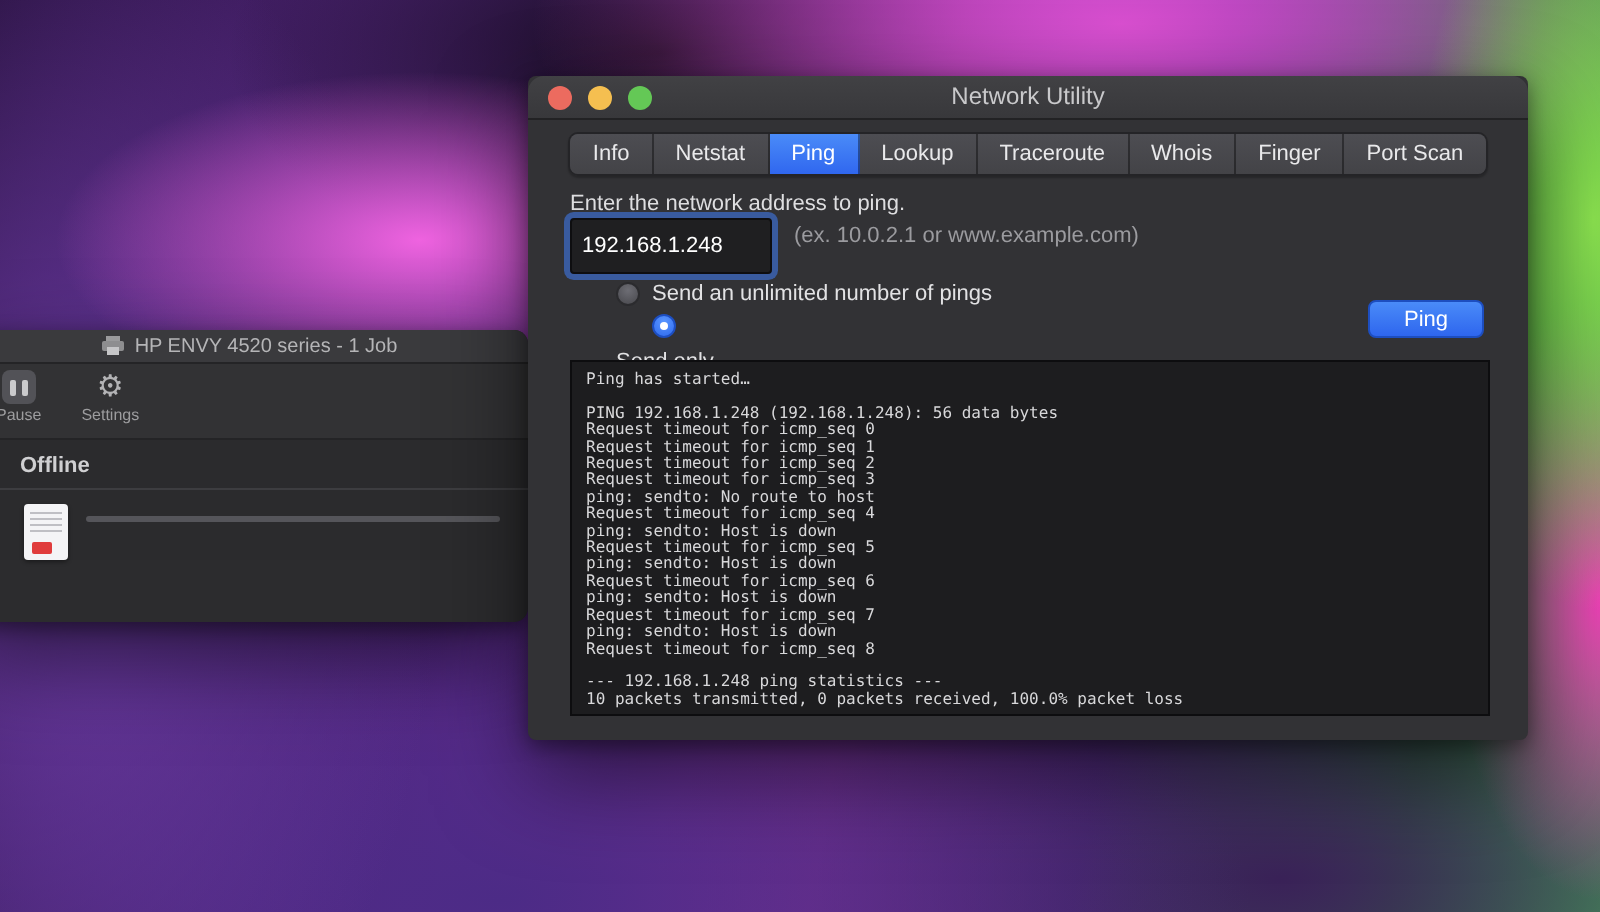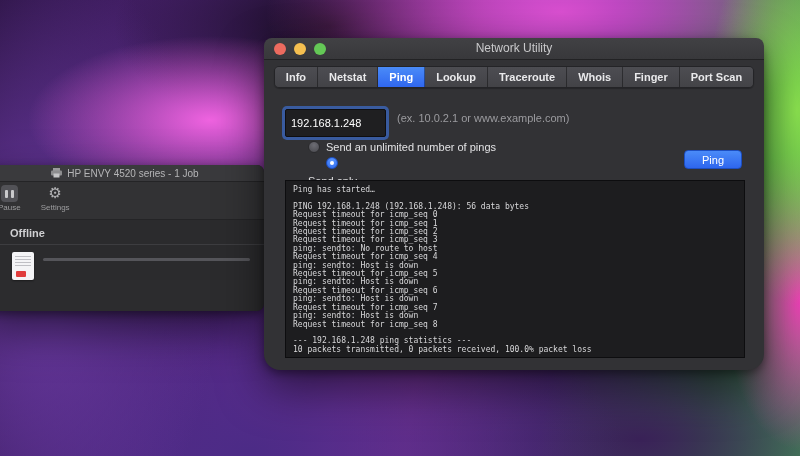--- a/index.html
+++ b/index.html
@@ -13,32 +13,32 @@
       radial-gradient(ellipse 100px 200px at 800px 300px, #ef3fb7 0%, rgba(239,63,183,0) 75%),
       radial-gradient(ellipse 420px 170px at 560px 12px, #d94fd0 0%, rgba(217,79,208,0) 70%),
       radial-gradient(ellipse 260px 120px at 210px 120px, #ef63e0 0%, rgba(239,99,224,0) 70%),
       radial-gradient(ellipse 300px 160px at 330px 26px, #120a18 0%, rgba(18,10,24,0) 72%),
       radial-gradient(ellipse 240px 420px at 40px 270px, #6a3aa2 0%, rgba(106,58,162,0) 75%),
       radial-gradient(ellipse 500px 220px at 250px 450px, #4c2b86 0%, rgba(76,43,134,0) 75%),
       radial-gradient(ellipse 420px 200px at 640px 440px, #3a2258 0%, rgba(58,34,88,0) 75%),
       linear-gradient(100deg, #2c1444 0%, #5f2c90 35%, #8f36a4 55%, #5d2f8f 70%, #35803f 88%, #49b558 100%);
   }
 
-  .window { position:absolute; border-radius:16px; box-shadow:0 18px 45px rgba(0,0,0,0.55), 0 3px 10px rgba(0,0,0,0.4); }
+  .window { position:absolute; border-radius:4px; box-shadow:0 18px 45px rgba(0,0,0,0.55), 0 3px 10px rgba(0,0,0,0.4); }
 
   
   .netutil { left:264px; top:38px; width:500px; height:332px; background:#323235; z-index:2; }
   .titlebar { height:22px; background:linear-gradient(#414144,#38383b); border-bottom:1px solid #222224; border-radius:8px 8px 0 0; position:relative; }
   .traffic { position:absolute; left:10px; top:5px; display:flex; gap:8px; }
   .tl { width:12px; height:12px; border-radius:50%; display:inline-block; }
   .tl.red { background:#ec6b5f; } .tl.yellow { background:#f5bf50; } .tl.green { background:#64c856; }
   .title { text-align:center; line-height:21px; font-size:12px; color:#c9c9cb; }
 
   .tabs { position:absolute; left:0; right:0; top:28px; display:flex; justify-content:center; }
-  .tabs-inner { display:flex; border-radius:5px; overflow:hidden; border:1px solid #242427; box-shadow:0 1px 1px rgba(0,0,0,0.25);font-weight:bold; }
+  .tabs-inner { display:flex; border-radius:5px; overflow:hidden; border:1px solid #242427; box-shadow:0 1px 1px rgba(0,0,0,0.25); }
   .tab { font-size:11px; color:#e9e9eb; background:linear-gradient(#4d4d52,#434347); padding:0 11px; height:20px; line-height:20px; border-right:1px solid rgba(0,0,0,0.38); cursor:default; }
   .tab:last-child { border-right:none; }
   .tab.sel { background:linear-gradient(#4a8bf8,#3067ef); color:#ffffff; }
 
   .prompt { position:absolute; left:21px; top:58px; font-size:11px; color:#dedee0; }
   .addr-input { position:absolute; left:21px; top:71px; width:101px; height:28px; background:#1f1f21; border:1px solid #0e0e10; border-radius:2px; color:#ffffff; font-size:11px; padding:0 5px; font-family:"Liberation Sans", sans-serif; box-shadow:0 0 0 3px rgba(64,125,245,0.55); outline:none; }
   .hint { position:absolute; left:133px; top:74px; font-size:11px; color:#9b9b9f; }
 
   .radio-row { position:absolute; left:44px; display:flex; align-items:center; gap:6px; font-size:11px; color:#e2e2e4; }
   .row-unlimited { top:103px; }
@@ -135,20 +135,21 @@
         <div class="tab">Netstat</div>
         <div class="tab sel">Ping</div>
         <div class="tab">Lookup</div>
         <div class="tab">Traceroute</div>
         <div class="tab">Whois</div>
         <div class="tab">Finger</div>
         <div class="tab">Port Scan</div>
       </div>
     </div>
 
+    <div class="prompt">Enter the network address to ping.</div>
 
     <input class="addr-input" type="text" value="192.168.1.248" style="">
     <span class="hint">(ex. 10.0.2.1 or www.example.com)</span>
 
     <div class="radio-row row-unlimited">
       <span class="radio"></span>
       <span>Send an unlimited number of pings</span>
     </div>
 
     <div class="radio-row row-limited">

